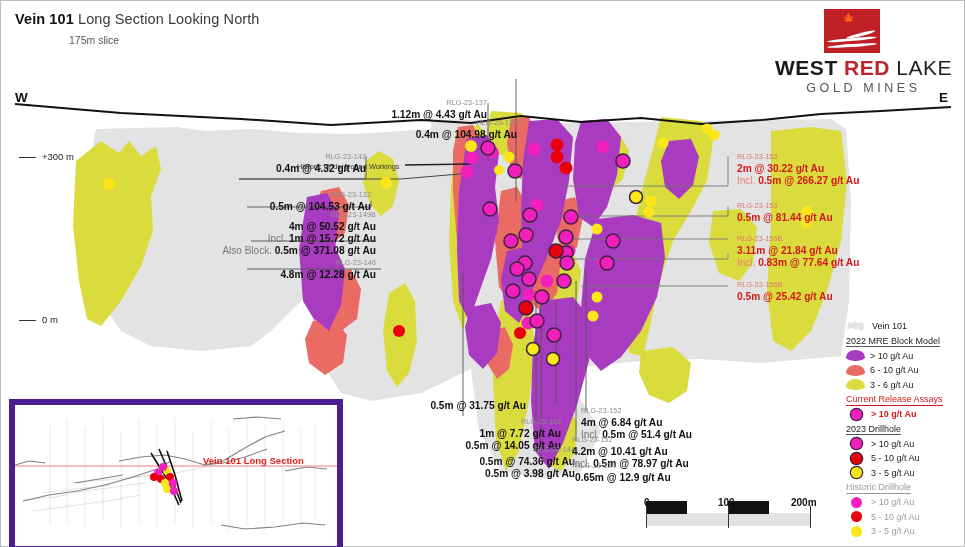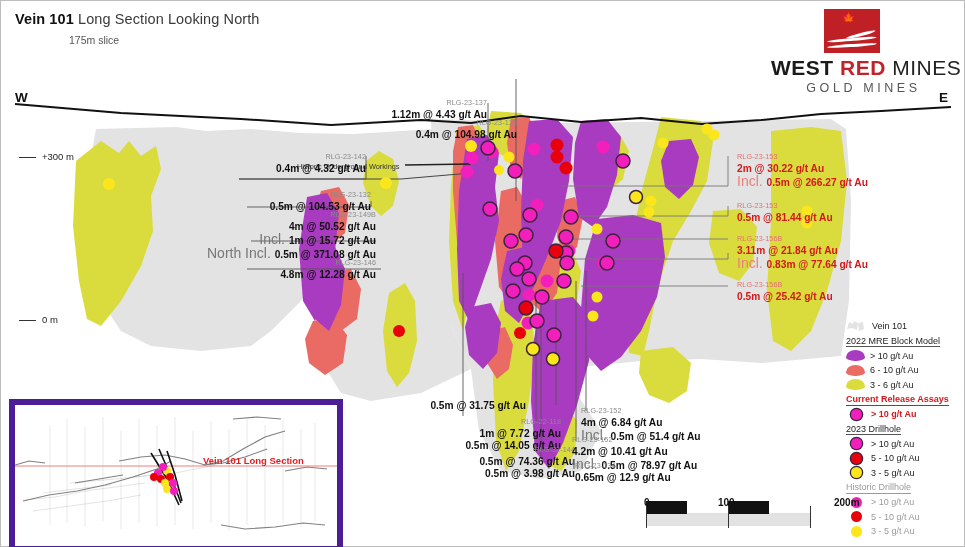--- a/index.html
+++ b/index.html
@@ -36,36 +36,36 @@
   .elev{position:absolute;font-size:9.5px;color:#222;white-space:nowrap;}
   .elev .dash{display:inline-block;width:17px;height:1.4px;background:#333;
               vertical-align:middle;margin-right:6px;}
   #elev300{left:18px;top:150px;}
   #elev0{left:18px;top:313px;}
 
   
   .ann{position:absolute;white-space:nowrap;line-height:11.5px;}
   .ann .hid{font-size:7.2px;color:#8a8a8a;letter-spacing:.1px;display:block;}
   .ann .val{font-size:10.2px;font-weight:bold;color:#111;display:block;line-height:12.4px;}
-  .ann .val .incl{font-size:14px;font-weight:normal;color:#777;}
+  .ann .val .incl{font-size:10px;font-weight:normal;color:#777;}
   .ann.r .hid{color:#e0726e;}
   .ann.r .val{color:#d2191c;}
   .ann.r .val .incl{color:#e8817e;}
   .ann.right{text-align:left;}
   .ann.left{text-align:right;}
 
   
   .huw{position:absolute;font-size:7.4px;color:#333;white-space:nowrap;}
 
   
   .legend{position:absolute;left:845px;top:318px;width:112px;font-size:9px;color:#222;}
   .leg-row{display:flex;align-items:center;height:14.5px;}
   .leg-head{font-size:9px;border-bottom:1px solid #555;display:inline-block;
             margin:2px 0 1.5px 0;padding-bottom:.5px;white-space:nowrap;}
-  .leg-head.red{color:#d2191c;font-weight:bold;border-bottom-color:#d2191c;}
+  .leg-head.red{color:#d2191c;font-weight:normal;border-bottom-color:#d2191c;}
   .leg-head.grey{color:#9b9b9b;border-bottom-color:#9b9b9b;}
   .sw{width:19px;height:11px;margin-right:5px;flex:0 0 19px;}
   .blob{border-radius:50% 50% 45% 45%/65% 65% 35% 35%;}
   .dot{width:11px;height:11px;border-radius:50%;margin:0 9px 0 5px;flex:0 0 11px;}
   .dot.ring{box-shadow:0 0 0 1.3px #3b2340;}
   .leg-lbl{white-space:nowrap;}
   .leg-lbl.red{color:#d2191c;font-weight:bold;}
   .leg-lbl.grey{color:#9b9b9b;}
   .vein-sw{width:19px;height:12px;margin-right:7px;flex:0 0 19px;position:relative;}
 
@@ -265,21 +265,21 @@
   <div class="logo">
     <div class="logo-mark">
       <div class="maple">🍁</div>
       <div class="wave" style="left:3px;top:29px;width:50px;transform:rotate(-5deg);"></div>
       <div class="wave" style="left:3px;top:35px;width:50px;transform:rotate(-4deg);"></div>
       <div class="wave" style="left:22px;top:24px;width:30px;transform:rotate(-14deg);"></div>
     </div>
     <div class="logo-wrl">
       <span>WEST</span>
       <span class="red">RED</span>
-      <span class="lk">MINES</span>
+      <span class="lk">LAKE</span>
     </div>
     <div class="logo-gm">GOLD MINES</div>
   </div>
 
   <div class="compass" id="cW">W</div>
   <div class="compass" id="cE">E</div>
 
   <div class="elev" id="elev300">
     <span class="dash"></span><span>+300 m</span>
   </div>
@@ -303,21 +303,21 @@
     <span class="val">0.4m @ 4.32 g/t Au</span>
   </div>
   <div class="ann left" style="left:80px;top:188px;width:290px;">
     <span class="hid">RLG-23-132</span>
     <span class="val">0.5m @ 104.53 g/t Au</span>
   </div>
   <div class="ann left" style="left:30px;top:208px;width:345px;">
     <span class="hid">RLG-23-149B</span>
     <span class="val">4m @ 50.52 g/t Au</span>
     <span class="val"><span class="incl">Incl. </span><span>1m @ 15.72 g/t Au</span></span>
-    <span class="val"><span class="incl">North Incl. </span><span>0.5m @ 371.08 g/t Au</span></span>
+    <span class="val"><span class="incl">Also Block. </span><span>0.5m @ 371.08 g/t Au</span></span>
   </div>
   <div class="ann left" style="left:80px;top:256px;width:295px;">
     <span class="hid">RLG-23-146</span>
     <span class="val">4.8m @ 12.28 g/t Au</span>
   </div>
 
   <div class="ann right r" style="left:736px;top:150px;">
     <span class="hid">RLG-23-153</span>
     <span class="val">2m @ 30.22 g/t Au</span>
     <span class="val"><span class="incl">Incl. </span><span>0.5m @ 266.27 g/t Au</span></span>
@@ -431,21 +431,21 @@
 
   <div class="scale">
     <div class="sbar"></div>
     <div class="sblk" style="left:0;width:41px;"></div>
     <div class="sblk" style="left:82px;width:41px;"></div>
     <div class="stick" style="left:0;"></div>
     <div class="stick" style="left:82px;"></div>
     <div class="stick" style="left:164px;"></div>
     <div class="slab" style="left:-2px;">0</div>
     <div class="slab" style="left:72px;">100</div>
-    <div class="slab" style="left:145px;margin-left:43px;">200m</div>
+    <div class="slab" style="left:145px;">200m</div>
   </div>
 
   <div class="inset">
     <svg width="322" height="141" viewBox="0 0 322 141">
       <g stroke="#9a9a9a" stroke-width="0.5" fill="none" opacity="0.55">
         <path d="M10,95 L40,92 L70,86 L100,82 L130,78"></path>
         <path d="M18,106 L55,101 L92,96 L126,90"></path>
         <path d="M28,88 L60,84 L96,80"></path>
         <path d="M55,78 L100,74 L140,70"></path>
         <path d="M120,72 L160,68 L200,60"></path>

